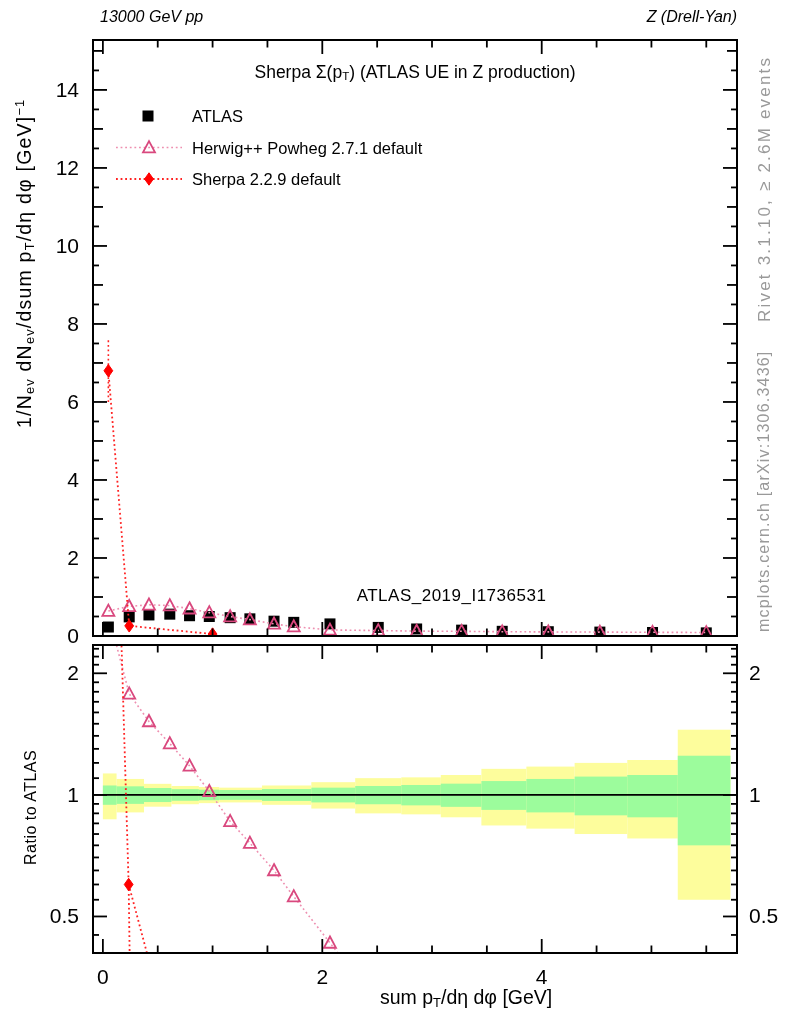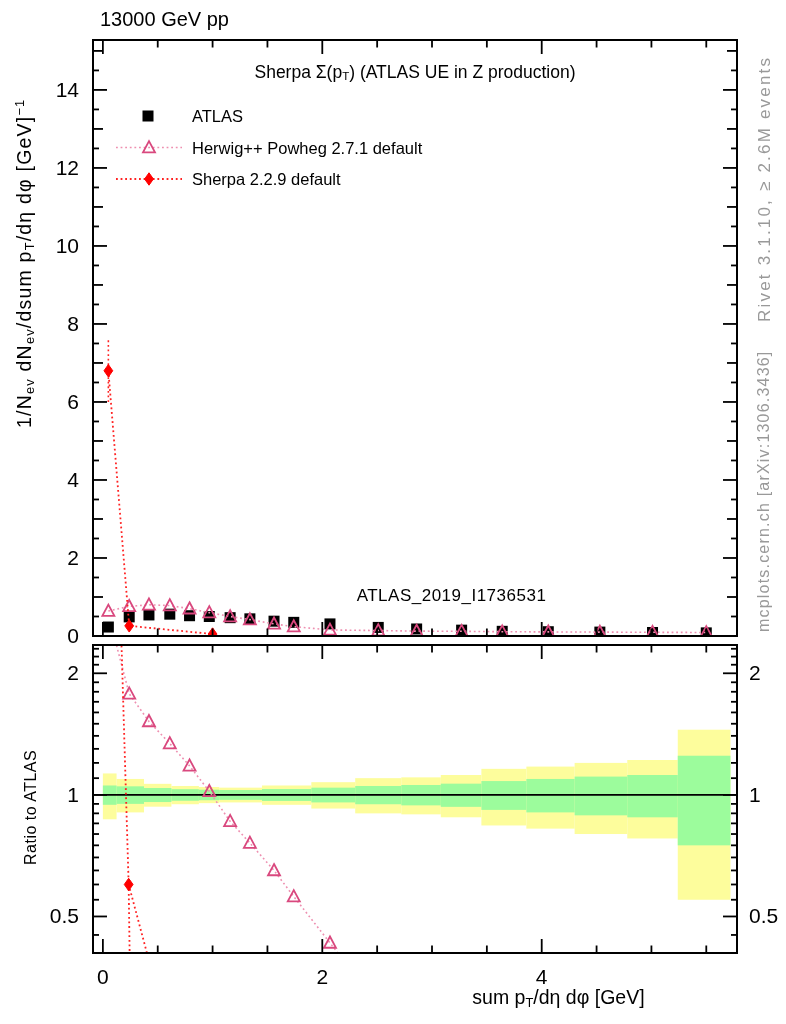--- a/index.html
+++ b/index.html
@@ -1,38 +1,39 @@
 <!DOCTYPE html>
 <html><head>
 <meta charset="utf-8">
 <style>
   html,body{margin:0;padding:0;background:#fff;}
   #figure{position:relative;width:786px;height:1024px;background:#ffffff;overflow:hidden;
           font-family:"Liberation Sans", sans-serif;color:#000;}
   .abs{position:absolute;}
-  .hdr{font-size:20px;white-space:nowrap;}
+  .hdr{font-size:16px;white-space:nowrap;font-style:italic;}
   #hdr-left{left:100px;top:8px;}
   #hdr-right{left:400px;top:8px;width:337px;text-align:right;}
   #plot-title{left:93px;top:62px;width:644px;text-align:center;font-size:17.5px;}
   #watermark{left:93px;top:586px;width:717px;text-align:center;font-size:17px;color:#000000;letter-spacing:0.5px;}
-  #xaxis-label{left:380px;top:986px;width:357px;text-align:center;font-size:19.5px;white-space:nowrap;}
+  #xaxis-label{left:380px;top:986px;width:357px;text-align:left;font-size:19.5px;white-space:nowrap;}
   .rot{transform-origin:0 0;transform:rotate(-90deg);white-space:nowrap;}
   #yaxis-label{left:12px;top:428px;font-size:19.5px;letter-spacing:1.2px;}
   #ratio-label{left:22px;top:865px;font-size:16px;letter-spacing:0.5px;}
   #side-top{left:755px;top:322px;font-size:17px;color:#999;letter-spacing:2.2px;}
   #side-bottom{left:755px;top:632px;font-size:16px;color:#999;letter-spacing:1.2px;}
   .rsub{font-size:66%;vertical-align:-20%;}
   .rsup{font-size:66%;vertical-align:48%;}
   svg text{font-family:"Liberation Sans", sans-serif;}
 </style>
 </head>
 <body>
 
 <div id="figure">
   <div id="hdr-left" class="abs hdr">13000 GeV pp</div>
+  <div id="hdr-right" class="abs hdr">Z (Drell-Yan)</div>
 
   <svg id="chart" class="abs" width="786" height="1024" viewBox="0 0 786 1024" style="left:0;top:0;">
       <defs>
         <clipPath id="clipMain">
           <rect x="93" y="40" width="644" height="596"></rect>
         </clipPath>
         <clipPath id="clipRatio">
           <rect x="93" y="645" width="644" height="308"></rect>
         </clipPath>
       </defs>

